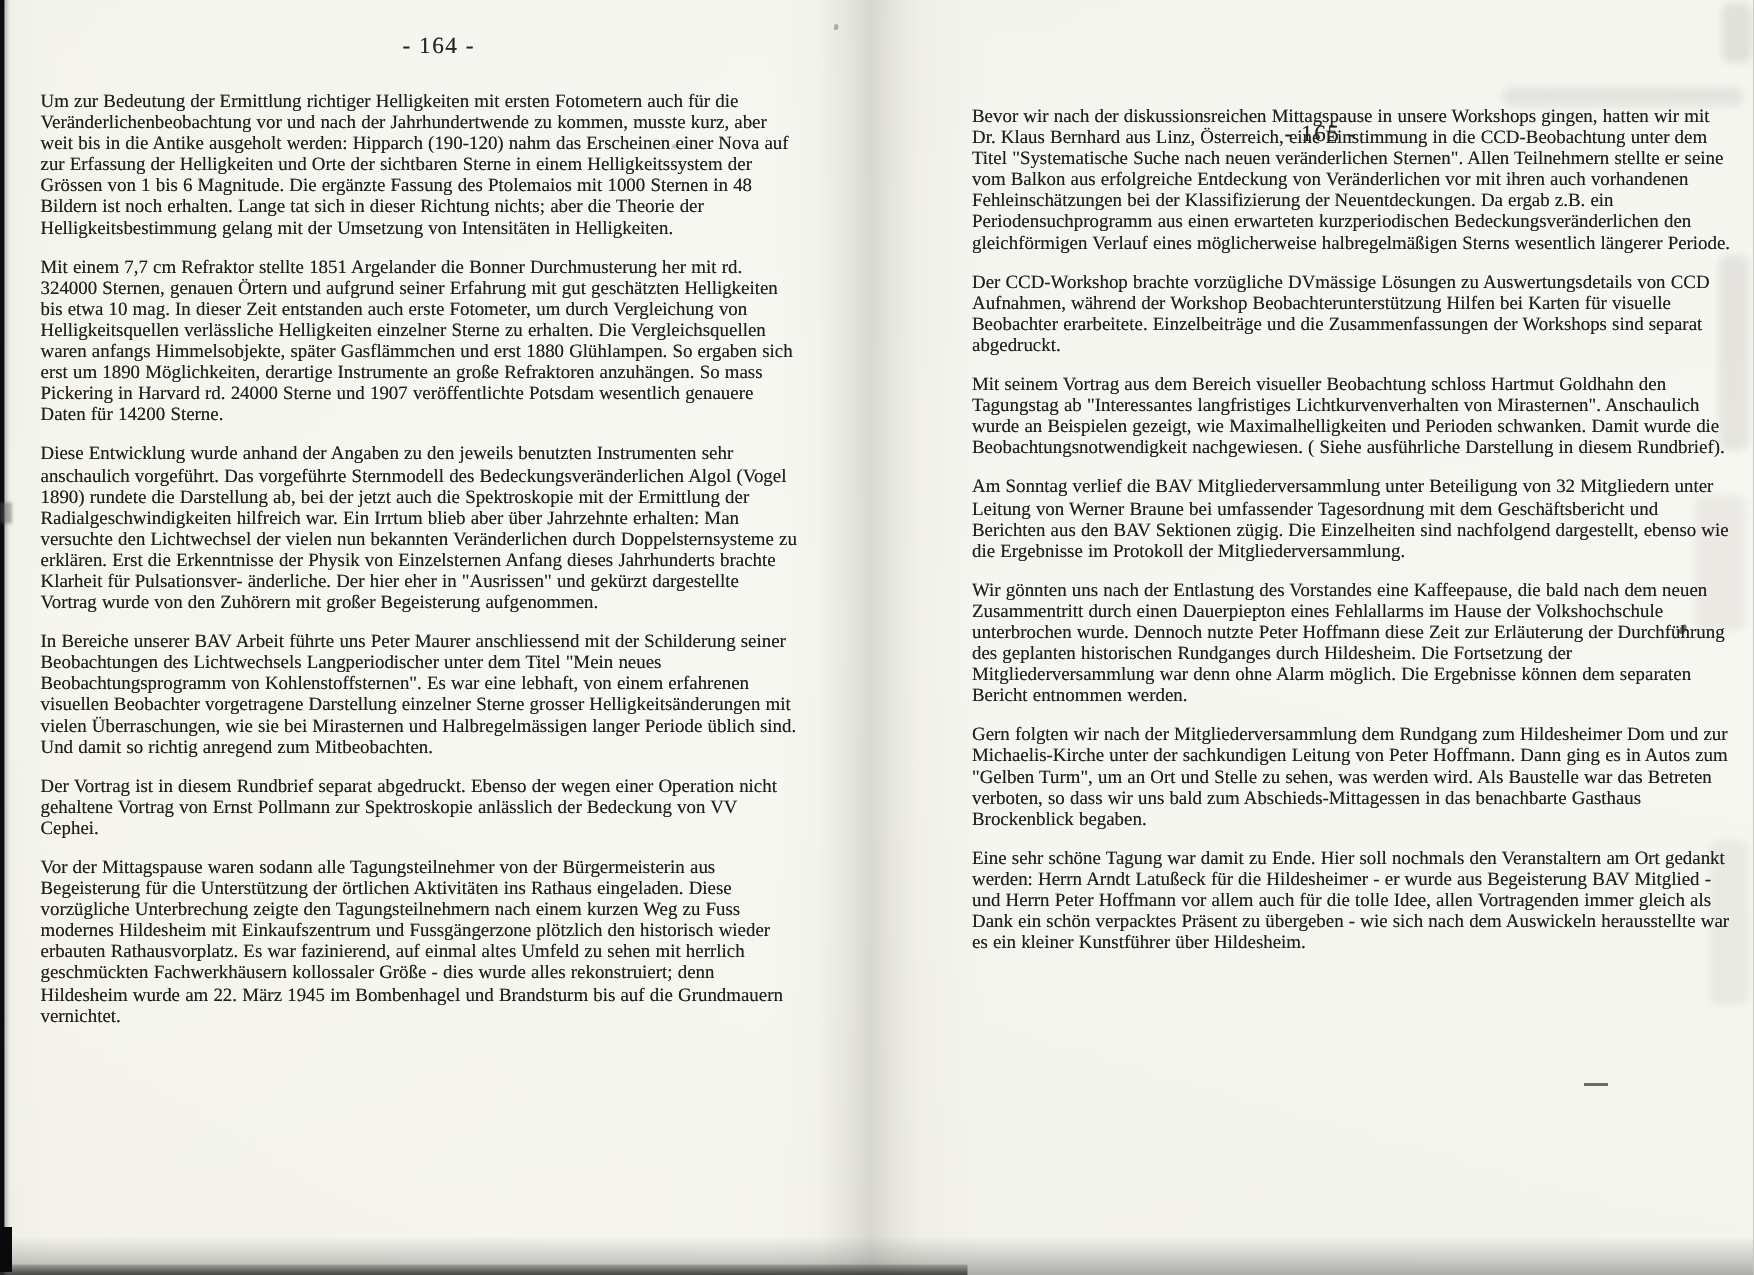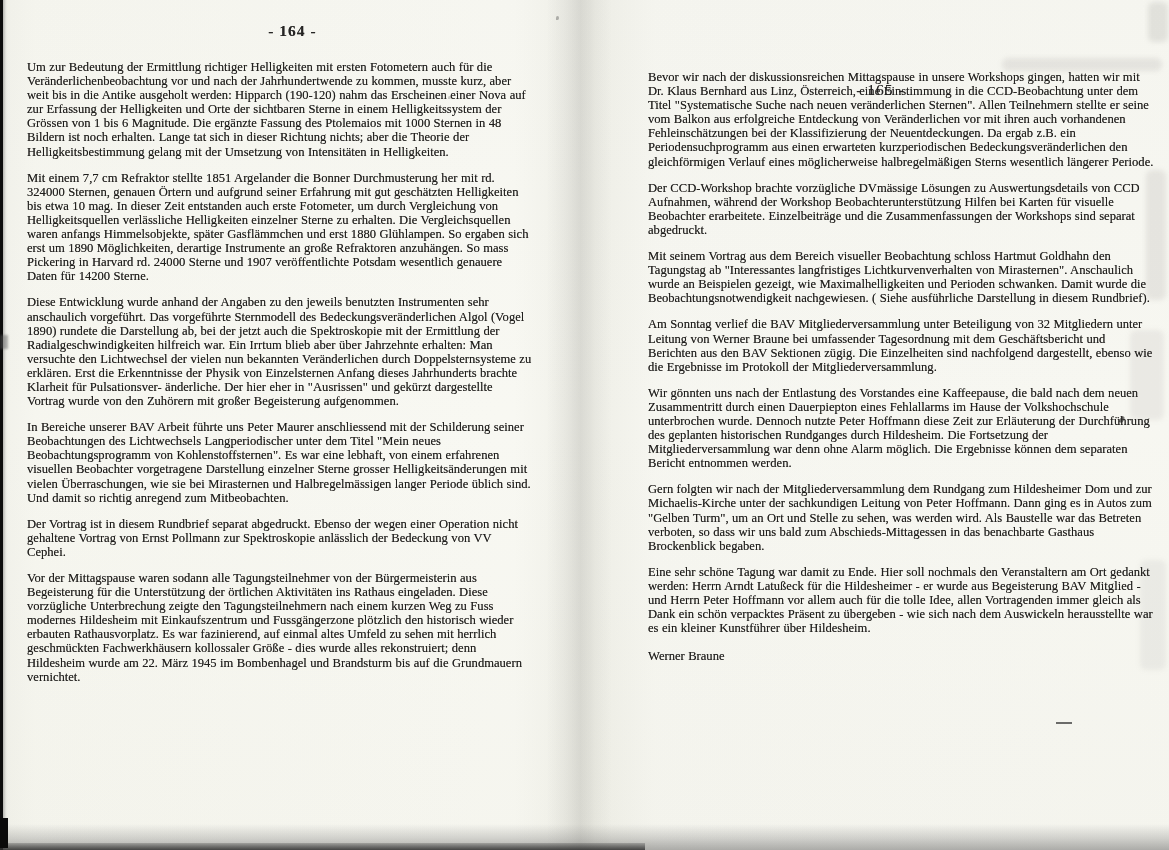--- a/index.html
+++ b/index.html
@@ -99,35 +99,34 @@
   <div class="smudge s1"></div>
   <div class="smudge s2"></div>
   <div class="smudge s3"></div>
   <div class="smudge s4"></div>
   <div class="smudge s5"></div>
   <div class="speck k1"></div>
   <div class="speck k2"></div>
   <div class="speck k3"></div>
   <div class="stray-dash"></div>
 
-  <div class="page-num" style="left:40px;font-weight:bold;">- 164 -</div>
+  <div class="page-num" style="left:40px;">- 164 -</div>
   <div class="text-col" style="left:27px; top:60px;">
     <p>Um zur Bedeutung der Ermittlung richtiger Helligkeiten mit ersten Fotometern auch für die Veränderlichenbeobachtung vor und nach der Jahrhundertwende zu kommen, musste kurz, aber weit bis in die Antike ausgeholt werden: Hipparch (190-120) nahm das Erscheinen einer Nova auf zur Erfassung der Helligkeiten und Orte der sichtbaren Sterne in einem Helligkeitssystem der Grössen von 1 bis 6 Magnitude. Die ergänzte Fassung des Ptolemaios mit 1000 Sternen in 48 Bildern ist noch erhalten. Lange tat sich in dieser Richtung nichts; aber die Theorie der Helligkeitsbestimmung gelang mit der Umsetzung von Intensitäten in Helligkeiten.</p>
     <p>Mit einem 7,7 cm Refraktor stellte 1851  Argelander die Bonner Durchmusterung her mit rd. 324000 Sternen, genauen Örtern und aufgrund seiner Erfahrung mit gut geschätzten Helligkeiten bis etwa 10 mag. In dieser Zeit entstanden auch erste Fotometer, um durch Vergleichung von Helligkeitsquellen verlässliche Helligkeiten einzelner Sterne zu erhalten. Die Vergleichsquellen waren anfangs Himmelsobjekte, später Gasflämmchen und erst 1880 Glühlampen. So ergaben sich erst um 1890 Möglichkeiten, derartige Instrumente an große Refraktoren anzuhängen. So mass Pickering in Harvard rd. 24000 Sterne und 1907 veröffentlichte Potsdam wesentlich genauere Daten für 14200 Sterne.</p>
     <p>Diese Entwicklung wurde anhand der Angaben zu den jeweils benutzten Instrumenten sehr anschaulich vorgeführt. Das vorgeführte Sternmodell des Bedeckungsveränderlichen Algol (Vogel 1890) rundete die Darstellung ab, bei der jetzt auch die Spektroskopie mit der Ermittlung der Radialgeschwindigkeiten hilfreich war. Ein Irrtum blieb aber über Jahrzehnte erhalten: Man versuchte den Lichtwechsel der vielen nun bekannten Veränderlichen durch Doppelsternsysteme zu erklären. Erst die Erkenntnisse der Physik von Einzelsternen Anfang dieses Jahrhunderts brachte Klarheit für Pulsationsver- änderliche. Der hier eher in "Ausrissen" und gekürzt dargestellte Vortrag wurde von den Zuhörern mit großer Begeisterung aufgenommen.</p>
     <p>In Bereiche unserer BAV Arbeit führte uns Peter Maurer anschliessend mit der Schilderung seiner Beobachtungen des  Lichtwechsels Langperiodischer unter dem Titel "Mein neues Beobachtungsprogramm von Kohlenstoffsternen". Es war eine lebhaft, von einem erfahrenen visuellen Beobachter vorgetragene Darstellung  einzelner Sterne grosser Helligkeitsänderungen mit vielen Überraschungen, wie sie bei Mirasternen und Halbregelmässigen langer Periode üblich sind. Und damit so richtig anregend zum Mitbeobachten.</p>
     <p>Der Vortrag ist in diesem Rundbrief separat abgedruckt. Ebenso der wegen einer Operation nicht gehaltene Vortrag  von Ernst Pollmann zur Spektroskopie anlässlich der Bedeckung von VV Cephei.</p>
     <p>Vor der Mittagspause waren sodann alle Tagungsteilnehmer von der Bürgermeisterin aus Begeisterung für die Unterstützung der örtlichen Aktivitäten ins Rathaus eingeladen. Diese vorzügliche Unterbrechung zeigte den Tagungsteilnehmern nach einem kurzen Weg zu Fuss modernes Hildesheim mit Einkaufszentrum und Fussgängerzone plötzlich den historisch wieder erbauten  Rathausvorplatz. Es war fazinierend, auf einmal altes Umfeld zu sehen mit herrlich geschmückten Fachwerkhäusern kollossaler Größe - dies wurde alles rekonstruiert; denn Hildesheim wurde am 22. März 1945 im Bombenhagel und Brandsturm bis auf die Grundmauern vernichtet.</p>
   </div>
 
   <div class="page-num right" style="left:628px;margin-top:48px;">- 165 -</div>
   <div class="text-col" style="left:648px; top:70px;">
     <p>Bevor wir nach der diskussionsreichen  Mittagspause in unsere Workshops gingen, hatten wir mit Dr. Klaus Bernhard aus Linz, Österreich, eine Einstimmung in die CCD-Beobachtung unter dem Titel "Systematische Suche nach neuen veränderlichen Sternen". Allen Teilnehmern stellte er seine vom Balkon aus erfolgreiche Entdeckung von Veränderlichen vor mit ihren auch vorhandenen Fehleinschätzungen bei der Klassifizierung der Neuentdeckungen. Da ergab z.B. ein Periodensuchprogramm aus einen erwarteten kurzperiodischen Bedeckungsveränderlichen den gleichförmigen Verlauf eines möglicherweise halbregelmäßigen Sterns wesentlich längerer Periode.</p>
     <p>Der CCD-Workshop brachte vorzügliche DVmässige Lösungen zu Auswertungsdetails von CCD Aufnahmen, während der Workshop Beobachterunterstützung Hilfen bei Karten für visuelle Beobachter erarbeitete. Einzelbeiträge und die Zusammenfassungen der Workshops sind separat abgedruckt.</p>
     <p>Mit seinem Vortrag aus dem Bereich visueller Beobachtung schloss Hartmut Goldhahn den Tagungstag ab "Interessantes langfristiges Lichtkurvenverhalten von Mirasternen". Anschaulich wurde an Beispielen gezeigt, wie Maximalhelligkeiten und Perioden schwanken. Damit wurde die Beobachtungsnotwendigkeit nachgewiesen. ( Siehe ausführliche Darstellung in diesem Rundbrief).</p>
     <p>Am Sonntag verlief die BAV Mitgliederversammlung unter Beteiligung von 32 Mitgliedern unter Leitung von Werner Braune bei umfassender Tagesordnung mit dem Geschäftsbericht und Berichten aus den BAV Sektionen zügig. Die Einzelheiten sind nachfolgend dargestellt, ebenso wie die Ergebnisse im Protokoll der Mitgliederversammlung.</p>
     <p>Wir gönnten uns nach der Entlastung des Vorstandes eine Kaffeepause, die bald nach dem neuen Zusammentritt durch einen Dauerpiepton eines Fehlallarms im Hause der Volkshochschule unterbrochen wurde. Dennoch nutzte Peter Hoffmann diese Zeit zur Erläuterung der Durchführung des geplanten historischen Rundganges durch Hildesheim. Die Fortsetzung der Mitgliederversammlung war denn ohne Alarm möglich. Die Ergebnisse können dem separaten Bericht entnommen werden.</p>
     <p>Gern folgten wir nach der Mitgliederversammlung dem Rundgang zum Hildesheimer Dom und zur Michaelis-Kirche unter der sachkundigen Leitung von Peter Hoffmann. Dann ging es in Autos zum "Gelben Turm", um an Ort und Stelle zu sehen, was werden wird. Als Baustelle war das Betreten verboten, so dass wir uns bald zum Abschieds-Mittagessen in das benachbarte Gasthaus Brockenblick begaben.</p>
     <p>Eine sehr schöne Tagung war damit zu Ende. Hier soll nochmals den Veranstaltern am Ort gedankt werden: Herrn Arndt Latußeck für die Hildesheimer - er wurde aus Begeisterung BAV Mitglied - und Herrn Peter Hoffmann  vor allem auch für die tolle Idee, allen Vortragenden immer gleich als Dank ein schön verpacktes Präsent zu übergeben - wie sich nach dem Auswickeln herausstellte war es ein kleiner Kunstführer über Hildesheim.</p>
-    <p class="signature">Werner Braune</p>
   </div>
 
 </div>
 
 </body></html>

